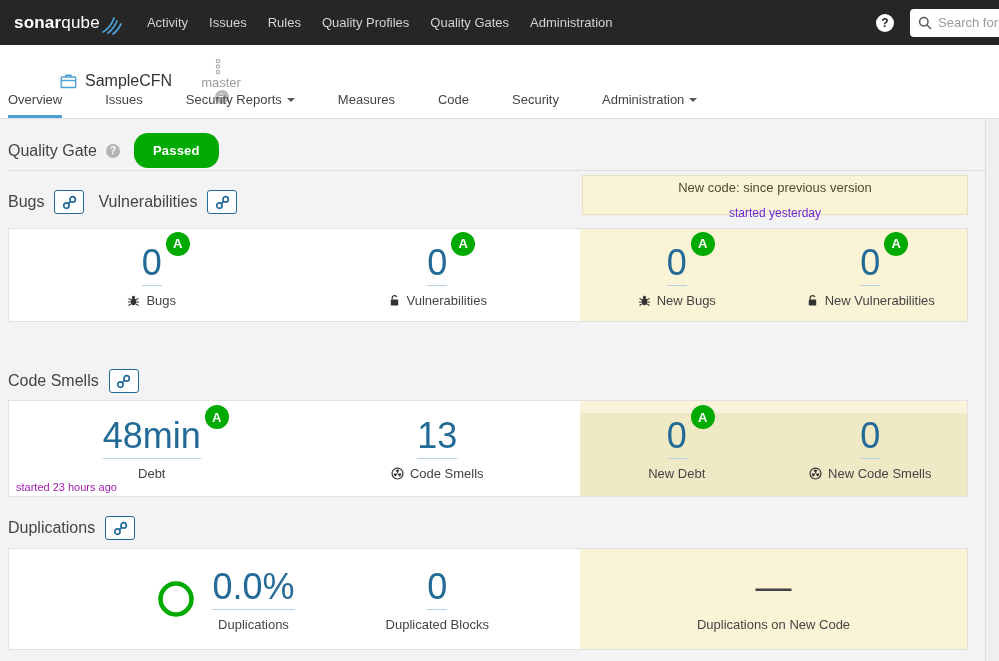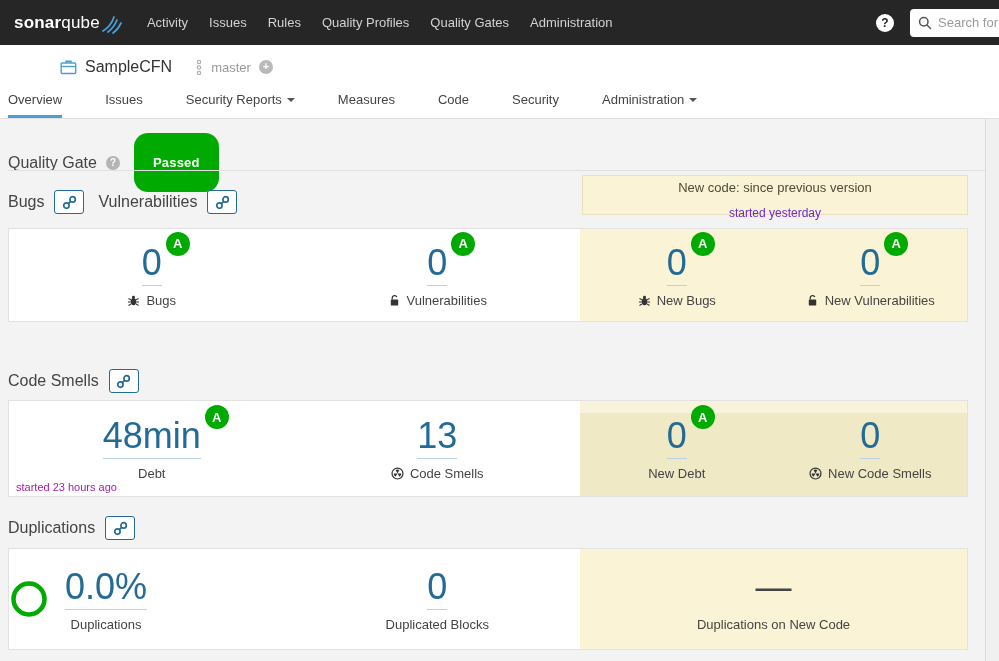--- a/index.html
+++ b/index.html
@@ -7,21 +7,21 @@
   #app {
     position:relative; width:999px; height:661px; overflow:hidden;
     font-family:"Liberation Sans", sans-serif; background:#fff; color:#444;
   }
 
   
   #topnav {
     position:absolute; top:0; left:0; width:999px; height:45px;
     background:#262626; display:flex; align-items:center; overflow:hidden;
   }
-  .logo { display:flex; align-items:center; margin-left:14px; cursor:pointer; }
+  .logo { display:flex; align-items:flex-end; margin-left:14px; cursor:pointer; }
   .logo-text { font-size:17px; color:#fff; letter-spacing:.2px; line-height:26px; }
   .logo-bold { font-weight:bold; }
   .logo-swoosh { margin-left:1px; margin-top:2px; }
   .nav-items { display:flex; margin-left:22px; gap:21px; }
   .nav-item { font-size:13px; color:#d2d2d2; cursor:pointer; white-space:nowrap; }
   .nav-right { position:absolute; left:876px; top:0; height:45px; display:flex; align-items:center; gap:16px; }
   .help-circle {
     width:18px; height:18px; border-radius:50%; background:#fff; color:#262626;
     font-size:12px; font-weight:bold; display:flex; align-items:center; justify-content:center; cursor:pointer;
   }
@@ -33,21 +33,21 @@
   }
   .searchbox input::placeholder { color:#9a9a9a; }
 
   
   #pheader {
     position:absolute; top:45px; left:0; width:999px; height:74px;
     background:#fff; border-bottom:1px solid #e0e0e0;
   }
   .project-row { position:absolute; top:13px; left:12px; display:flex; align-items:center;padding-left:48px; }
   .project-name { font-size:16px; color:#333; margin-left:8px; }
-  .branch-group { display:flex; align-items:center; margin-left:22px; }
+  .branch-group { display:flex; align-items:center; margin-left:22px;flex-direction:column; }
   .branch-name { font-size:13px; color:#999; margin-left:7px; }
   .plus-circle {
     width:14px; height:14px; border-radius:50%; background:#b9b9b9; color:#fff;
     font-size:11px; font-weight:bold; line-height:13px; text-align:center; margin-left:8px; cursor:pointer;
   }
   .tab-row { position:absolute; bottom:0; left:8px; display:flex;gap:20px; }
   .tab {
     font-size:13px; color:#444; padding:0 0 8px 0; margin-right:23px; cursor:pointer;
     border-bottom:3px solid transparent;
   }
@@ -63,21 +63,21 @@
   }
   .qg-row { position:absolute; top:14px; left:8px; display:flex; align-items:center; }
   .qg-label { font-size:16px; color:#444; }
   .qg-help {
     width:14px; height:14px; border-radius:50%; background:#b4b4b4; color:#fff;
     font-size:10px; font-weight:bold; display:flex; align-items:center; justify-content:center;
     margin-left:9px; cursor:pointer;
   }
   .qg-badge {
     margin-left:14px; background:#00aa00; color:#fff; font-size:13px; font-weight:bold;
-    padding:22px 19px; border-radius:14px; letter-spacing:.2px;
+    padding:10px 19px; border-radius:14px; letter-spacing:.2px;
   }
   .divider { position:absolute; top:51px; left:8px; width:977px; height:1px; background:#e0e0e0; }
 
   .sec-head { position:absolute; left:8px; height:34px; display:flex; align-items:center; }
   .sec-title { font-size:16px; color:#444; }
   .link-btn {
     width:30px; height:24px; margin-left:10px; background:#fff;
     border:1px solid #236a97; border-radius:3px; display:flex; align-items:center; justify-content:center;
     cursor:pointer;
   }
@@ -106,21 +106,21 @@
   }
   .m-value.plain { color:#444; border-bottom:none; cursor:default; }
   .rating {
     position:absolute; left:100%; top:-11px; margin-left:4px;
     width:24px; height:24px; border-radius:50%; background:#00aa00; color:#fff;
     font-size:13px; font-weight:bold; display:flex; align-items:center; justify-content:center;
   }
   .m-label { margin-top:10px; font-size:13px; color:#444; display:flex; align-items:center; gap:6px; }
   .m-label svg { display:block; }
 
-  .dup-measure { flex:1; display:flex; align-items:center; justify-content:flex-start; gap:16px; }
+  .dup-measure { flex:1; display:flex; align-items:center; justify-content:flex-end; gap:16px; }
   .dup-col { display:flex; flex-direction:column; align-items:center; }
 
   .started-note { position:absolute; left:7px; bottom:3px; font-size:11px; color:#a21caf; }
 
   .scrollbar {
     position:absolute; top:0; left:985px; width:14px; height:542px;
     background:#f0f0f0; border-left:1px solid #dcdcdc; cursor:pointer;
   }
 </style>
 </head>

